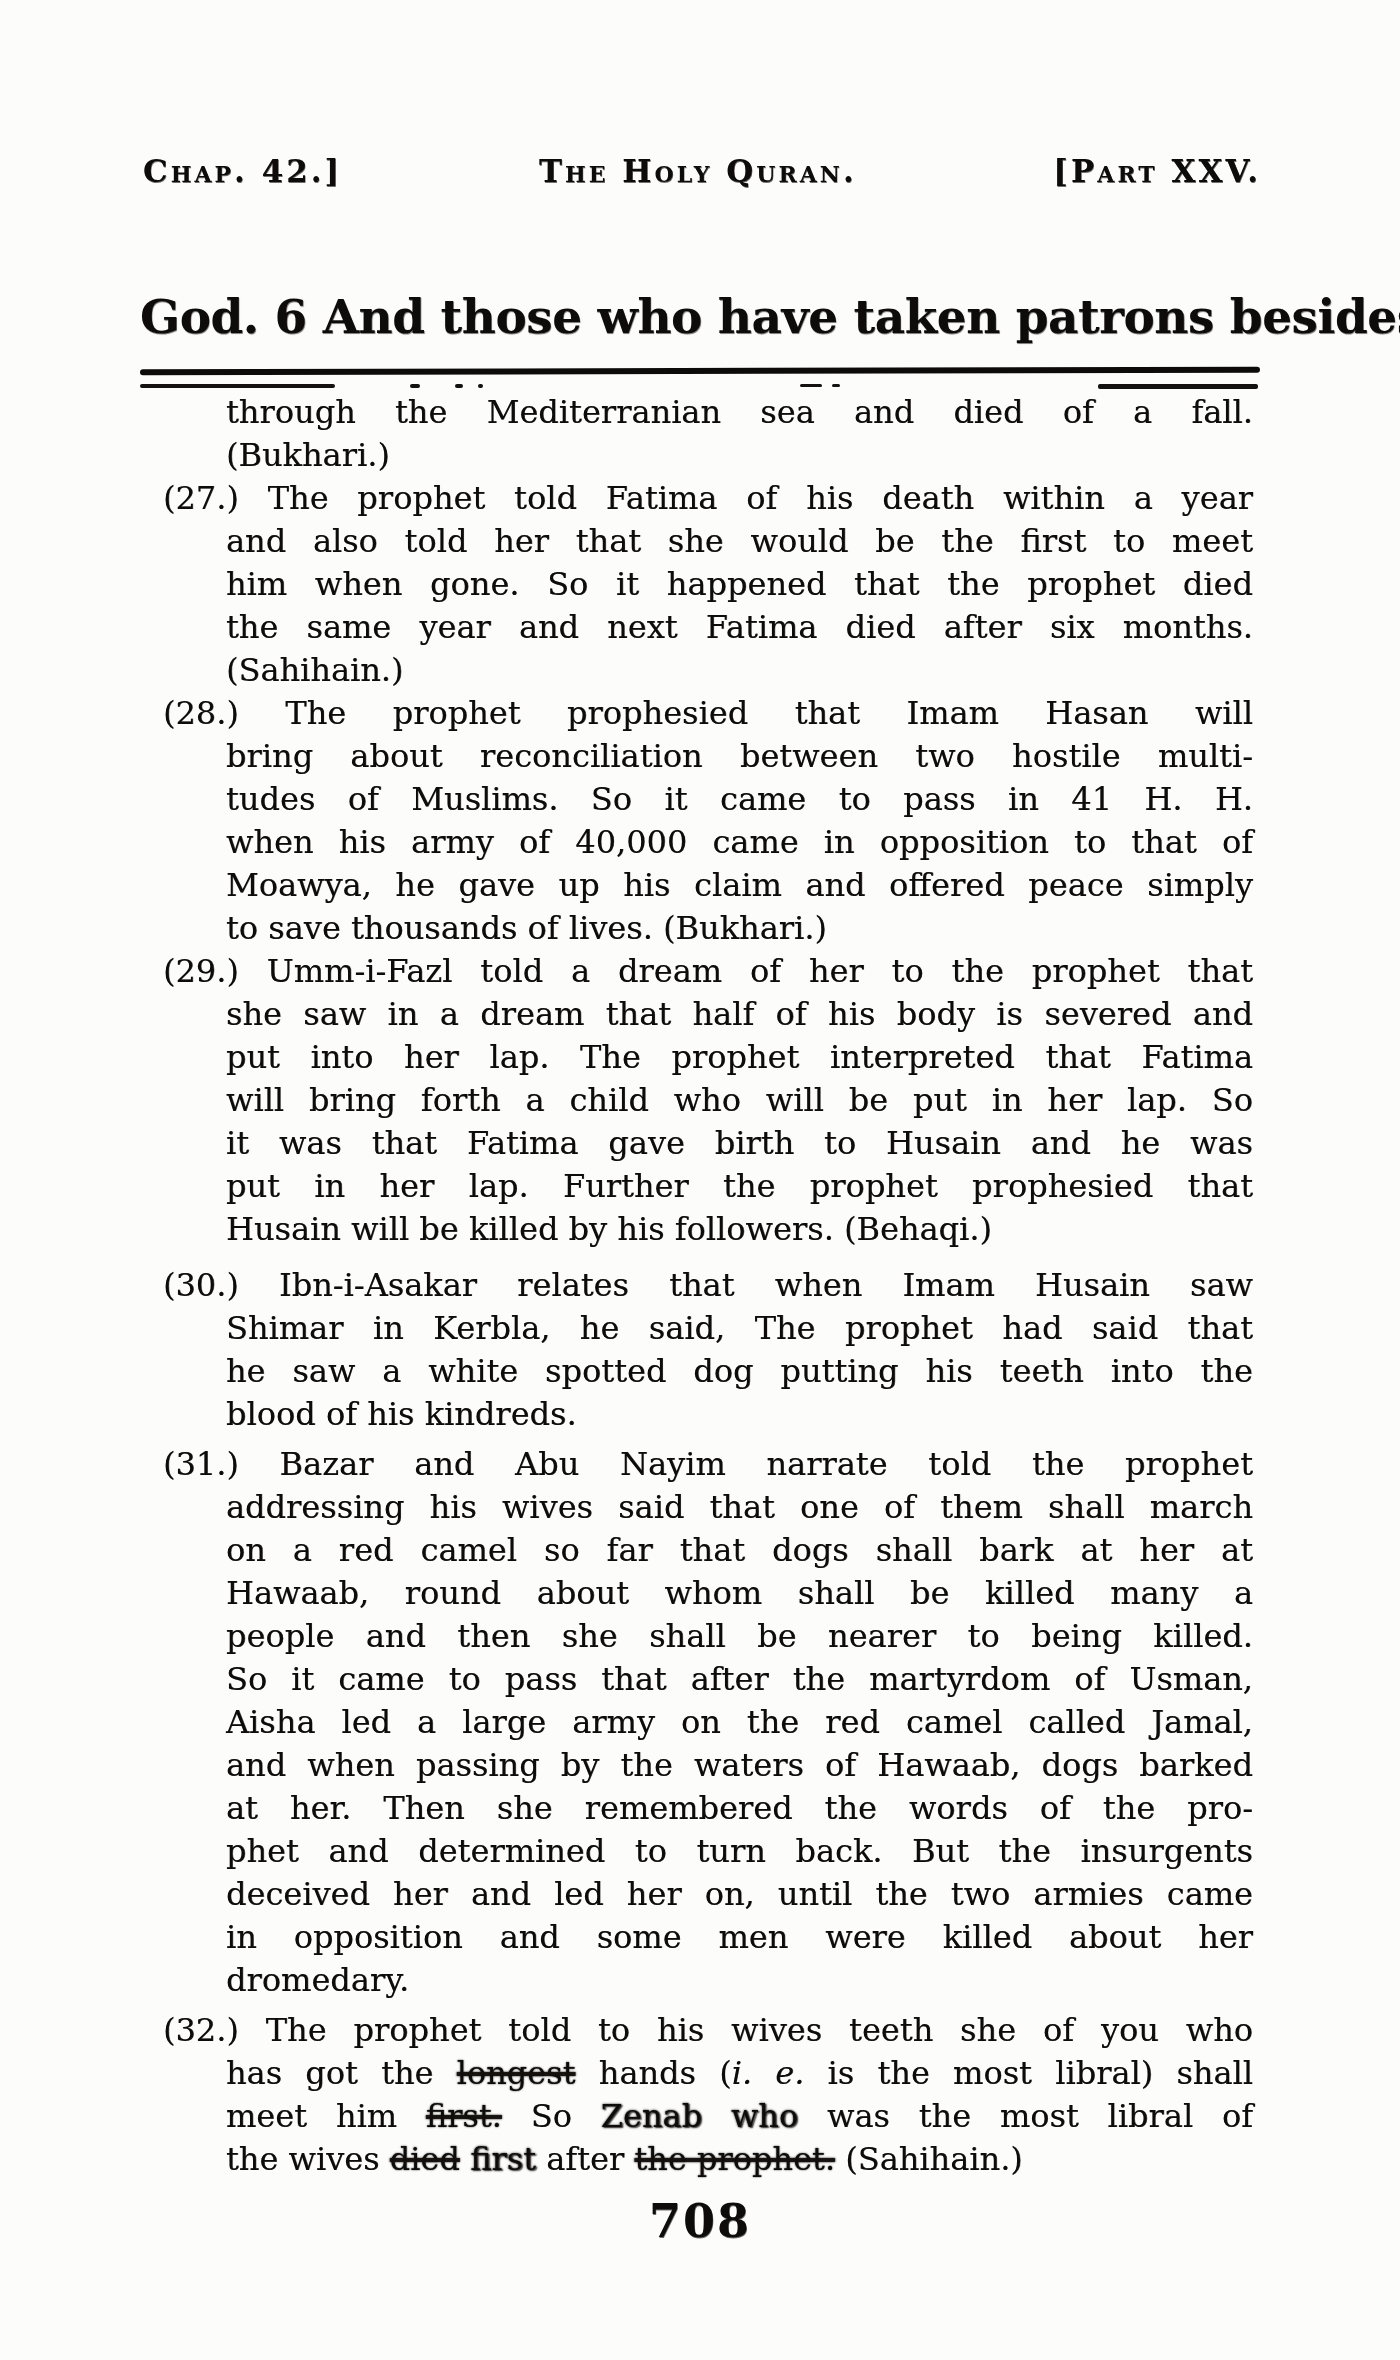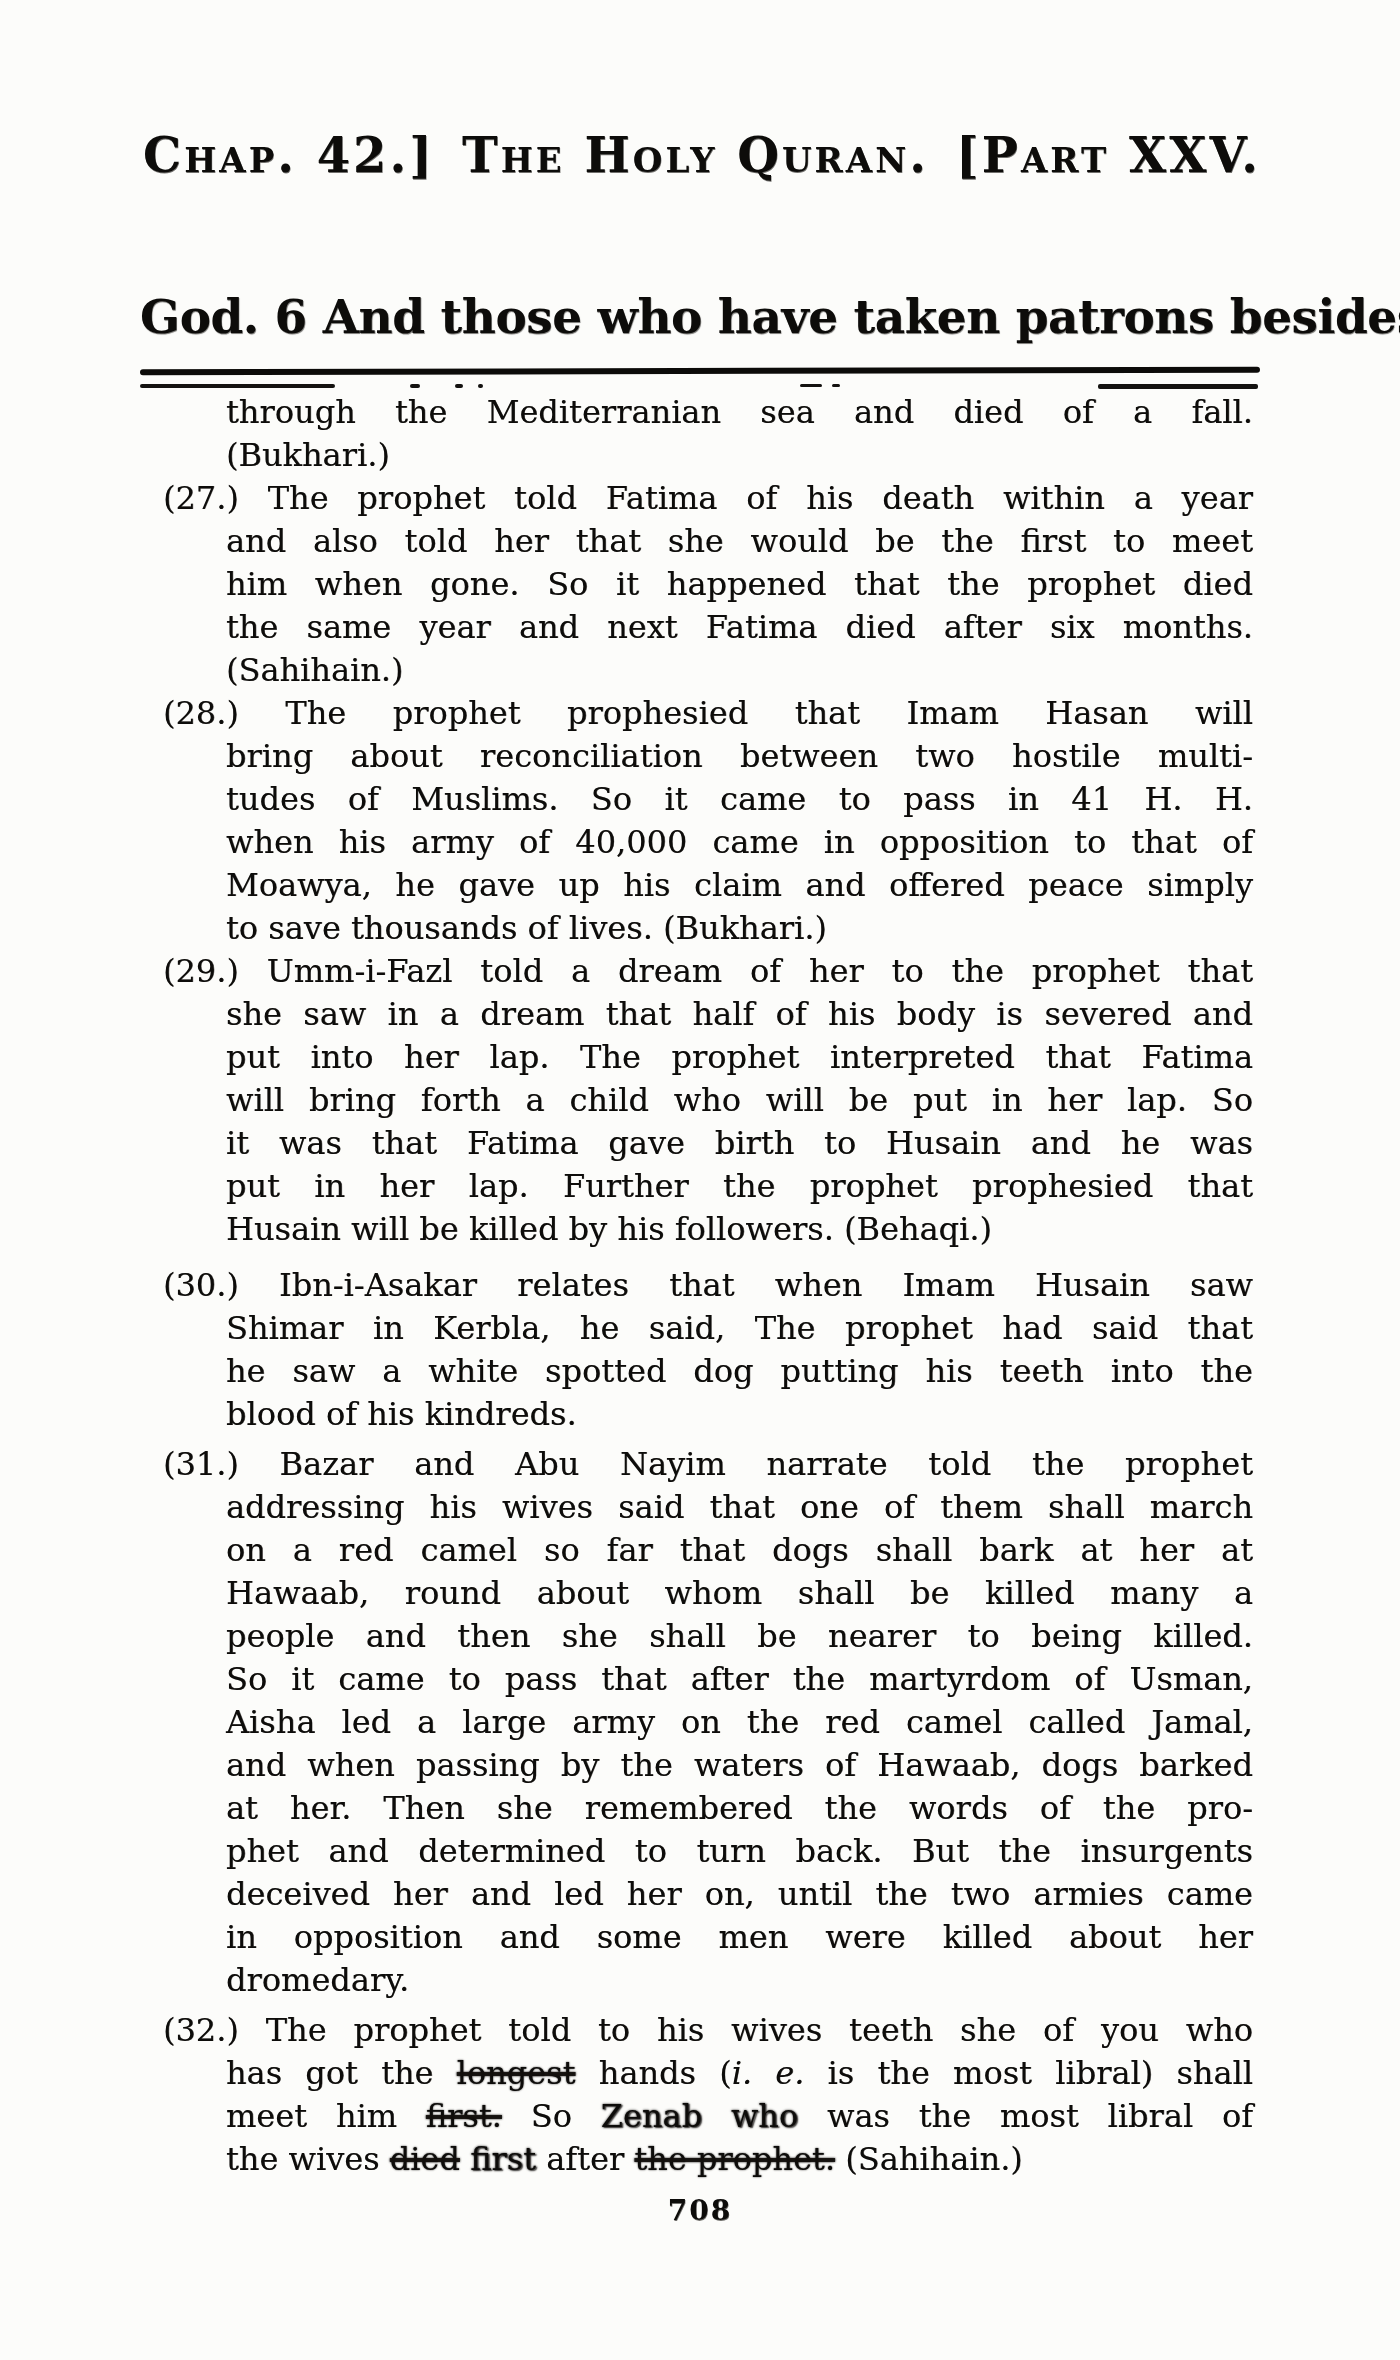--- a/index.html
+++ b/index.html
@@ -8,24 +8,24 @@
     width:1400px;height:2360px;
     background:#e9e9e7;
     font-family:"DejaVu Serif","Liberation Serif",serif;
   }
   .page{
     position:relative;width:1400px;height:2360px;overflow:hidden;
     background:#fcfcfa;color:#0d0c0a;
   }
   
   .masthead{
-    position:absolute;top:132px;left:143px;width:1118px;
+    position:absolute;top:148px;left:143px;width:1118px;
     display:flex;justify-content:space-between;align-items:flex-end;
     font-weight:bold;font-variant:small-caps;
-    font-size:48px;line-height:46px;letter-spacing:3px;
+    font-size:31px;line-height:46px;letter-spacing:3px;
     text-shadow:0.5px 0.5px 0.6px rgba(20,18,15,.6);
   }
   
   .verse-heading{
     position:absolute;top:290px;left:140px;width:1120px;
     font-size:47px;font-weight:bold;line-height:54px;letter-spacing:-0.5px;
     text-align:justify;text-align-last:justify;white-space:nowrap;
     text-shadow:0.6px 0.6px 0.7px rgba(20,18,15,.55);
   }
   
@@ -58,21 +58,21 @@
   .smudge{text-shadow:0 0 2.2px rgba(12,10,8,.95),1.5px 1px 1.5px rgba(12,10,8,.75);margin-top:10px;}
   .strike{
     text-shadow:0 0 1.8px rgba(12,10,8,.9);
     text-decoration:line-through;
     text-decoration-thickness:3.5px;
     text-decoration-color:rgba(18,15,12,.92);
   }
   
   .page-number{
     position:absolute;top:2194px;left:0;width:1400px;
-    text-align:center;font-size:28px;font-weight:bold;letter-spacing:2px;
+    text-align:center;font-size:46px;font-weight:bold;letter-spacing:2px;
     text-shadow:0.5px 0.5px 0.6px rgba(20,18,15,.6);
   }
 </style>
 </head>
 <body>
 
 <div class="page">
 
   <div class="masthead">
     <span>Chap. 42.]</span>

